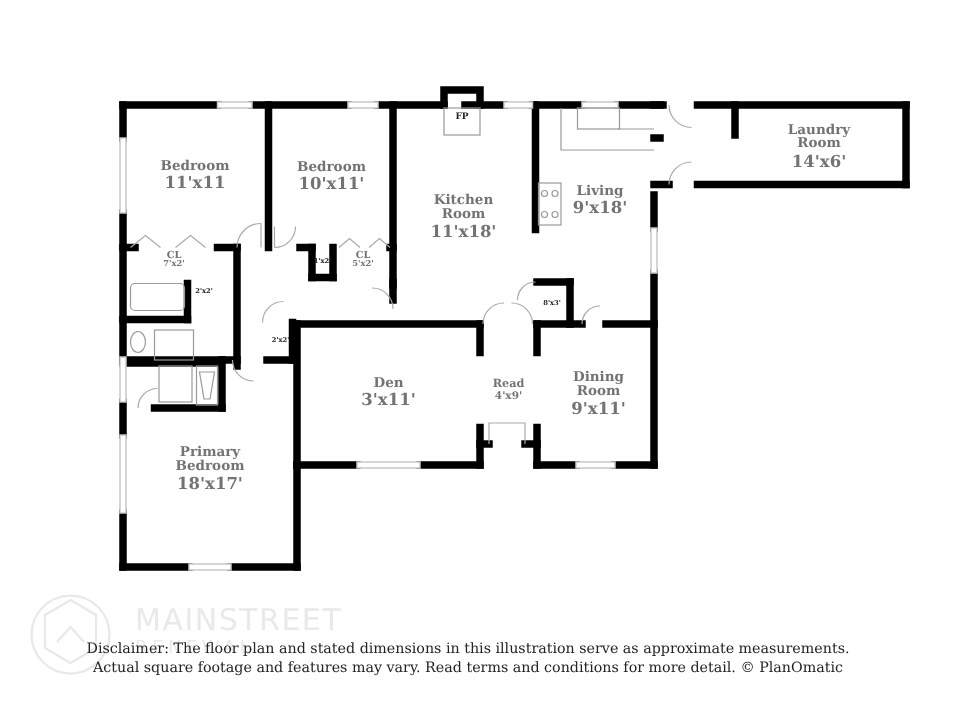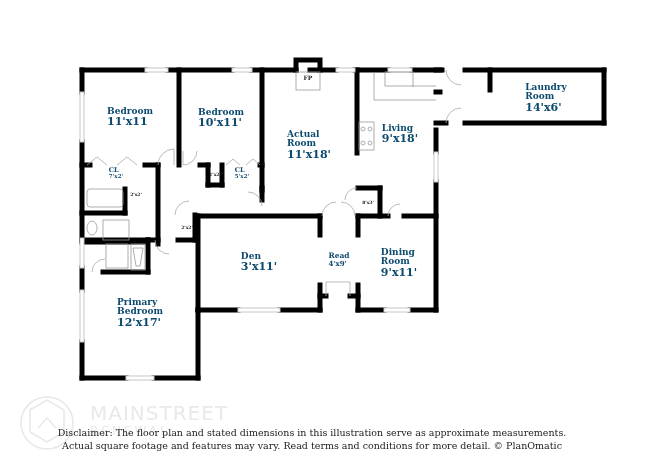--- a/index.html
+++ b/index.html
@@ -1,18 +1,18 @@
 <!DOCTYPE html>
 <html><head>
 <meta charset="utf-8">
 <style>
   html, body { margin:0; padding:0; background:#ffffff; }
   body { width:650px; height:473px; position:relative; overflow:hidden; font-family:"DejaVu Serif", serif; }
   #plan { position:absolute; left:0; top:0; }
-  .room-label { position:absolute; text-align:left; font-family:"DejaVu Serif", serif; font-weight:bold; color:#0c4a6e; line-height:1.05; transform:translateX(-50%); white-space:nowrap; }
+  .room-label { position:absolute; text-align:center; font-family:"DejaVu Serif", serif; font-weight:bold; color:#737373; line-height:1.05; transform:translateX(-50%); white-space:nowrap; }
   .room-label .nm { font-size:9px; display:block; }
   .room-label .dim { font-size:11px; display:block; }
   .room-label.small .nm { font-size:6.5px; }
   .room-label.small .dim { font-size:5.5px; }
   .tiny { position:absolute; font-family:"DejaVu Serif", serif; font-size:4.5px; font-weight:bold; color:#222; transform:translateX(-50%); white-space:nowrap; }
   .disclaimer { position:absolute; left:0; width:548px; text-align:center; font-family:"DejaVu Serif", serif; font-size:9.5px; color:#222; line-height:12px;margin-left:38px; }
   .wm-text { position:absolute; font-family:"DejaVu Sans", sans-serif; color:#e9e9e9; letter-spacing:1px; }
 </style>
 </head>
 <body>
@@ -162,21 +162,21 @@
 
 <div class="room-label" style="left:130px;top:107px;">
   <span class="nm">Bedroom</span>
   <span class="dim">11'x11</span>
 </div>
 <div class="room-label" style="left:221px;top:108px;">
   <span class="nm">Bedroom</span>
   <span class="dim">10'x11'</span>
 </div>
 <div class="room-label" style="left:309px;top:130px;">
-  <span class="nm">Actual</span>
+  <span class="nm">Kitchen</span>
   <span class="nm">Room</span>
   <span class="dim">11'x18'</span>
 </div>
 <div class="room-label" style="left:400px;top:124px;">
   <span class="nm">Living</span>
   <span class="dim">9'x18'</span>
 </div>
 <div class="room-label" style="left:546px;top:83px;">
   <span class="nm">Laundry</span>
   <span class="nm">Room</span>
@@ -191,21 +191,21 @@
   <span class="dim" style="font-size:7px">4'x9'</span>
 </div>
 <div class="room-label" style="left:399px;top:248px;">
   <span class="nm">Dining</span>
   <span class="nm">Room</span>
   <span class="dim">9'x11'</span>
 </div>
 <div class="room-label" style="left:140px;top:298px;">
   <span class="nm">Primary</span>
   <span class="nm">Bedroom</span>
-  <span class="dim">12'x17'</span>
+  <span class="dim">18'x17'</span>
 </div>
 <div class="room-label small" style="left:116px;top:167px;">
   <span class="nm">CL</span>
   <span class="dim">7'x2'</span>
 </div>
 <div class="room-label small" style="left:242px;top:167px;">
   <span class="nm">CL</span>
   <span class="dim">5'x2'</span>
 </div>
 

